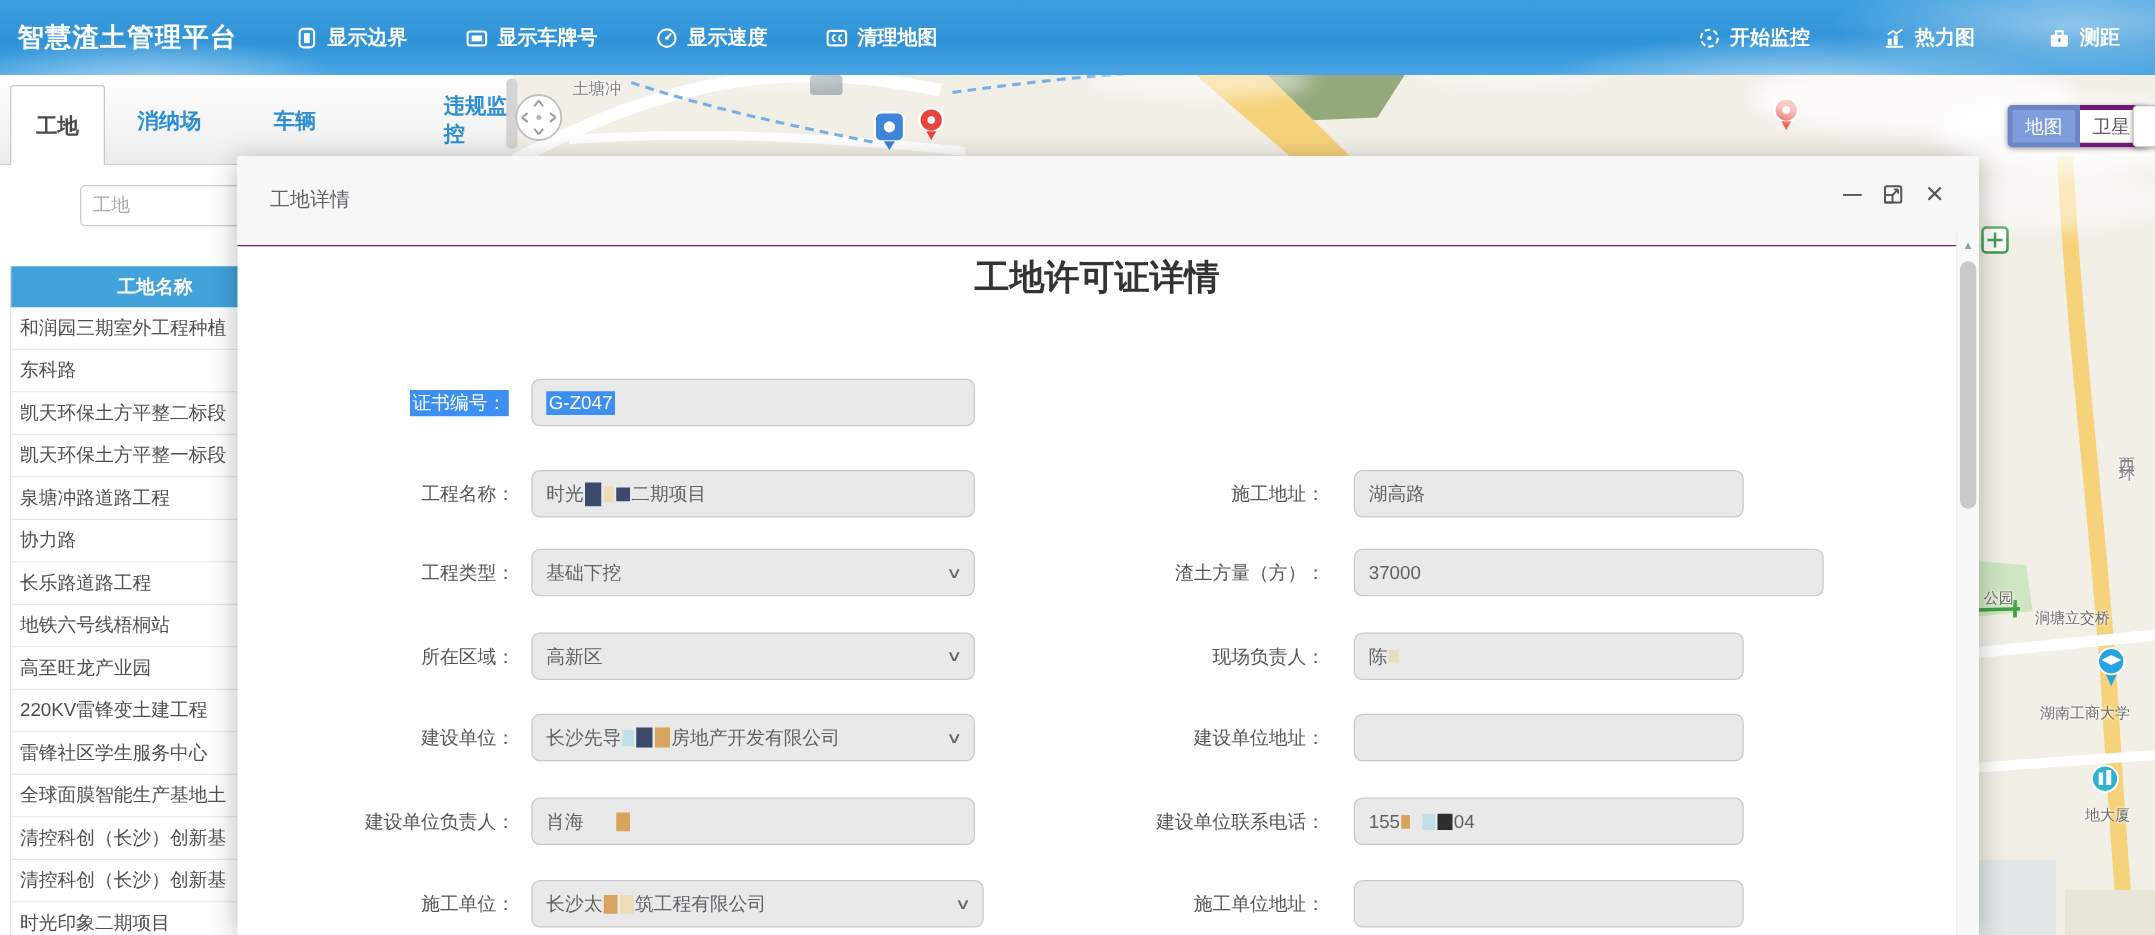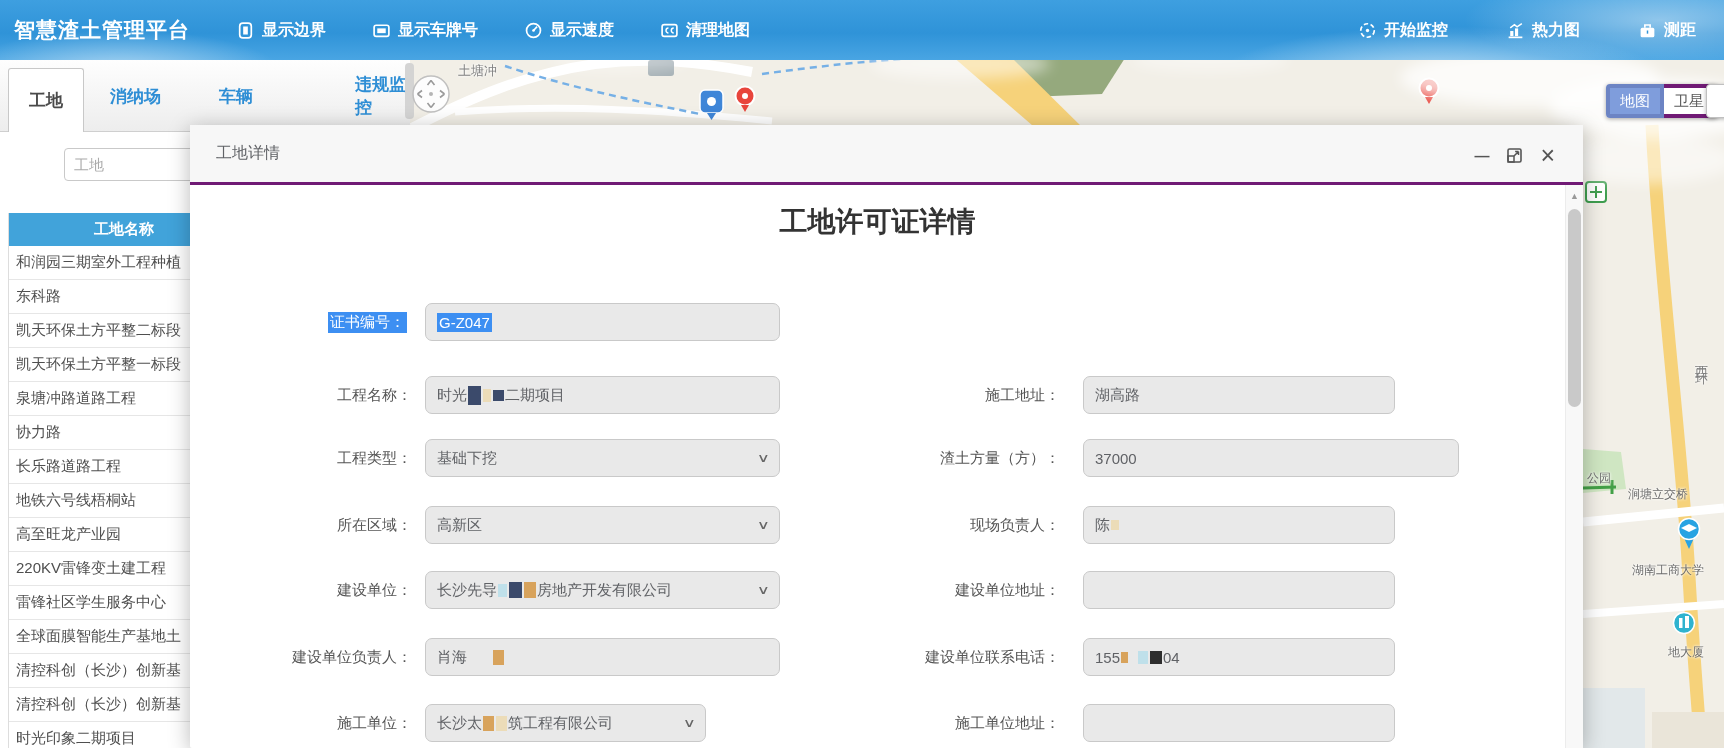--- a/index.html
+++ b/index.html
@@ -63,22 +63,22 @@
   .sitelist { position:absolute; left:8px; top:153px; width:380px; border-left:1px solid #ddd; }
   .list-header { height:33px; background:#41a3da; color:#fff; font-weight:bold; font-size:15px;
                  display:flex; align-items:center; padding-left:85px; }
   .list-row { height:34px; display:flex; align-items:center; padding-left:7px; font-size:15px;
               color:#4f4f4f; border-bottom:1px solid #e6e6e6; white-space:nowrap; cursor:pointer;
               background:#fff; }
 
   
   .modal { position:absolute; left:190px; top:125px; width:1393px; height:623px; z-index:5;
            background:#fff; border-radius:2px; box-shadow:0 4px 22px rgba(0,0,0,.28); }
-  .modal-header { position:absolute; left:0; top:0; width:100%; height:60px; background:#f7f7f7;
-                  border-bottom:3px solid #701a75; display:flex; align-items:center; }
+  .modal-header { position:absolute; left:0; top:0; width:100%; height:72px; background:#f7f7f7;
+                  border-bottom:1px solid #701a75; display:flex; align-items:center; }
   .modal-title { font-size:16px; color:#606266; margin-left:26px; }
   .modal-ctrls { position:absolute; right:28px; top:0; height:60px; display:flex;
                  align-items:center; gap:17px; color:#555; }
   .mctrl { cursor:pointer; display:flex; align-items:center; }
   .mctrl.min  { font-size:15px; font-weight:bold; }
   .mctrl.cls  { font-size:25px; line-height:1; }
   .form-title { position:absolute; left:0; top:78px; width:1375px; text-align:center;
                 font-size:28px; font-weight:bold; color:#333; }
   .fld-lbl { position:absolute; height:38px; display:flex; align-items:center;
              justify-content:flex-end; font-size:15px; color:#555; white-space:nowrap; }
@@ -360,21 +360,21 @@
     <div class="fld-lbl" style="left:620px; width:250px; top:513px;">建设单位联系电话：</div>
     <div class="fld-ipt" style="left:893px; width:312px; top:513px;">
       <span>155</span>
         <span class="rb rb-tan" style="width:7px;height:11px;vertical-align:-5px;"></span>
         <span class="rb rb-lblue" style="width:10px;height:13px;margin-left:9px;"></span>
         <span class="rb rb-dark" style="width:12px;height:13px;vertical-align:-5px;"></span>
         <span>04</span>
     </div>
 
     <div class="fld-lbl" style="left:0; width:222px; top:579px;">施工单位：</div>
-    <div class="fld-ipt" style="left:235px; width:281px; top:579px;">
+    <div class="fld-ipt" style="left:235px; width:362px; top:579px;">
       <span>长沙太</span>
         <span class="rb rb-tan" style="width:11px;height:15px;vertical-align:-7px;"></span>
         <span class="rb rb-ltan" style="width:11px;height:15px;vertical-align:-7px;"></span>
         <span>筑工程有限公司</span>
       <span class="chev">∨</span>
     </div>
     <div class="fld-lbl" style="left:620px; width:250px; top:579px;">施工单位地址：</div>
     <div class="fld-ipt" style="left:893px; width:312px; top:579px;">
       <span></span>
     </div>

